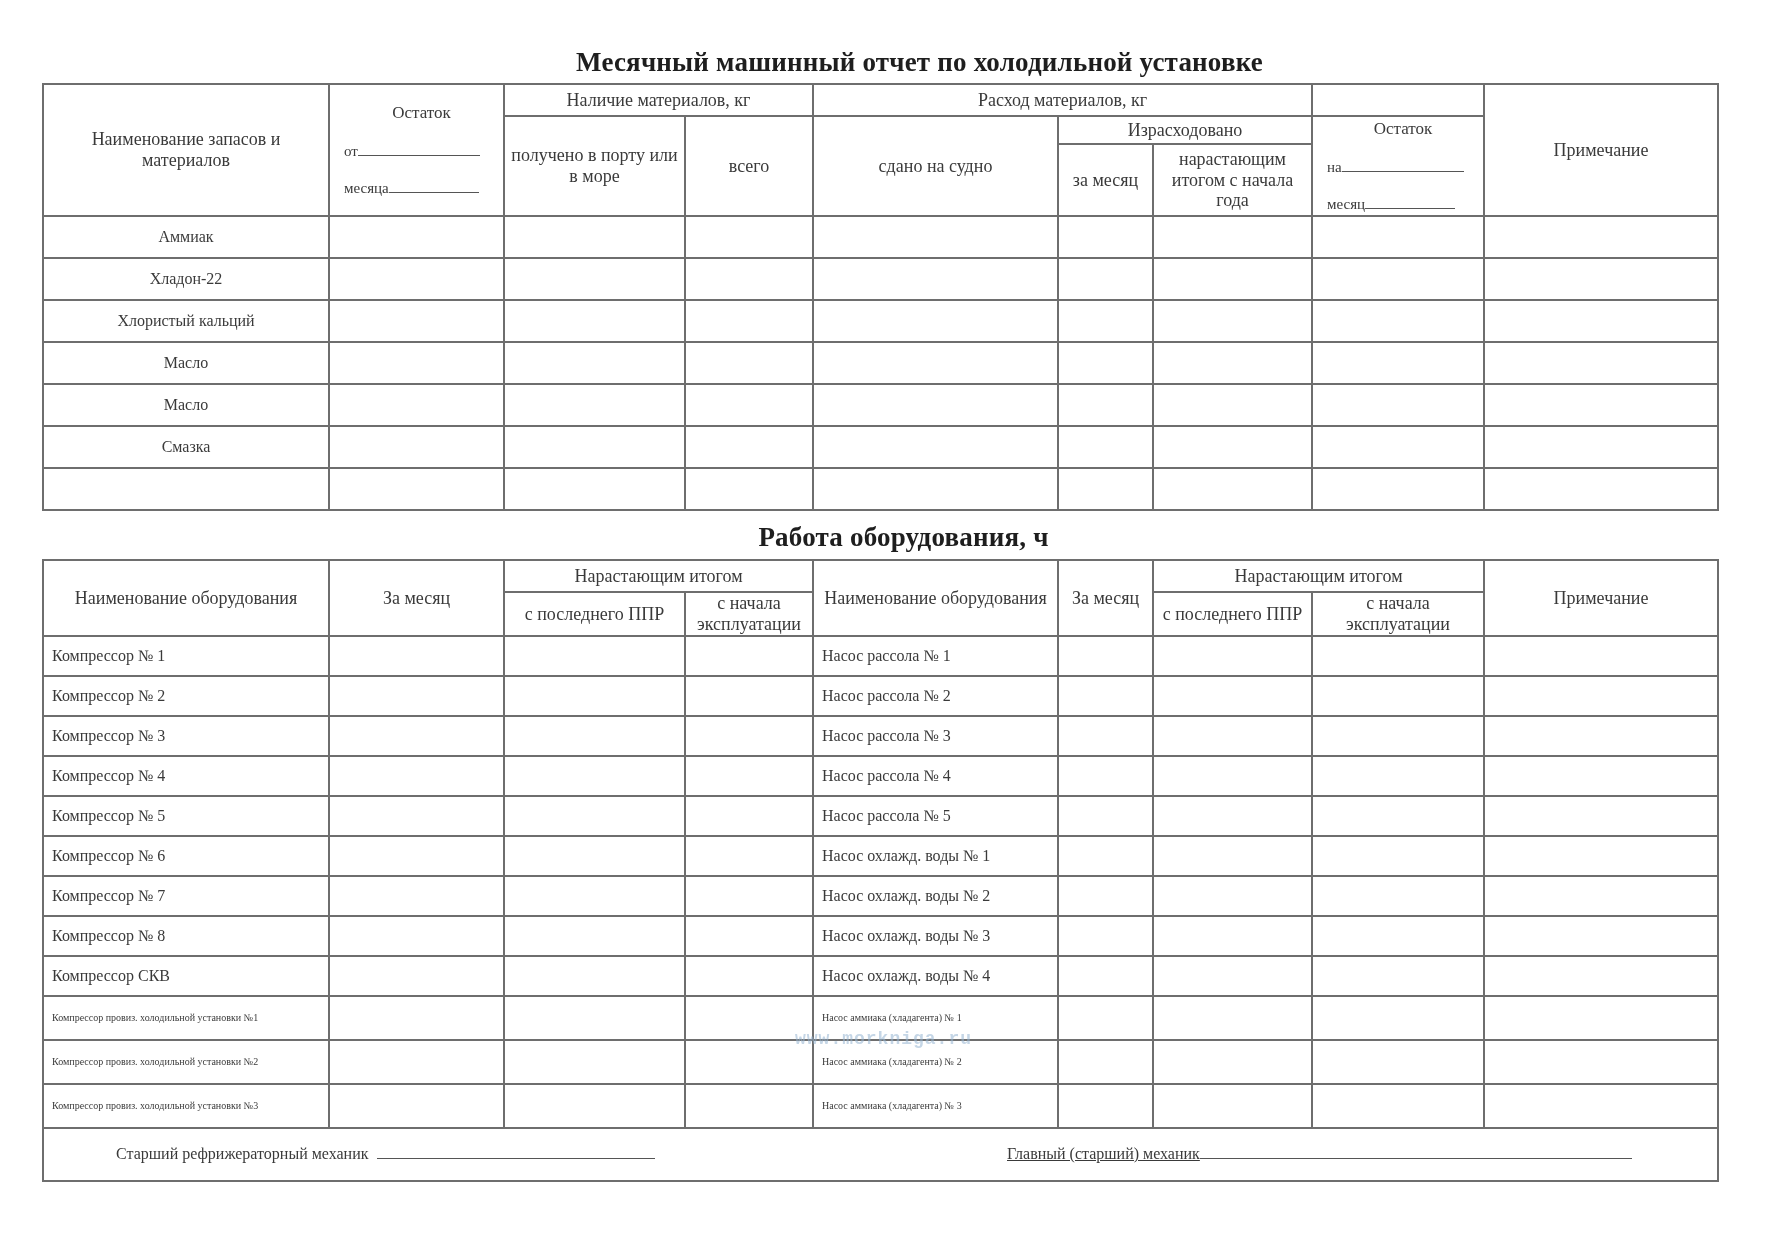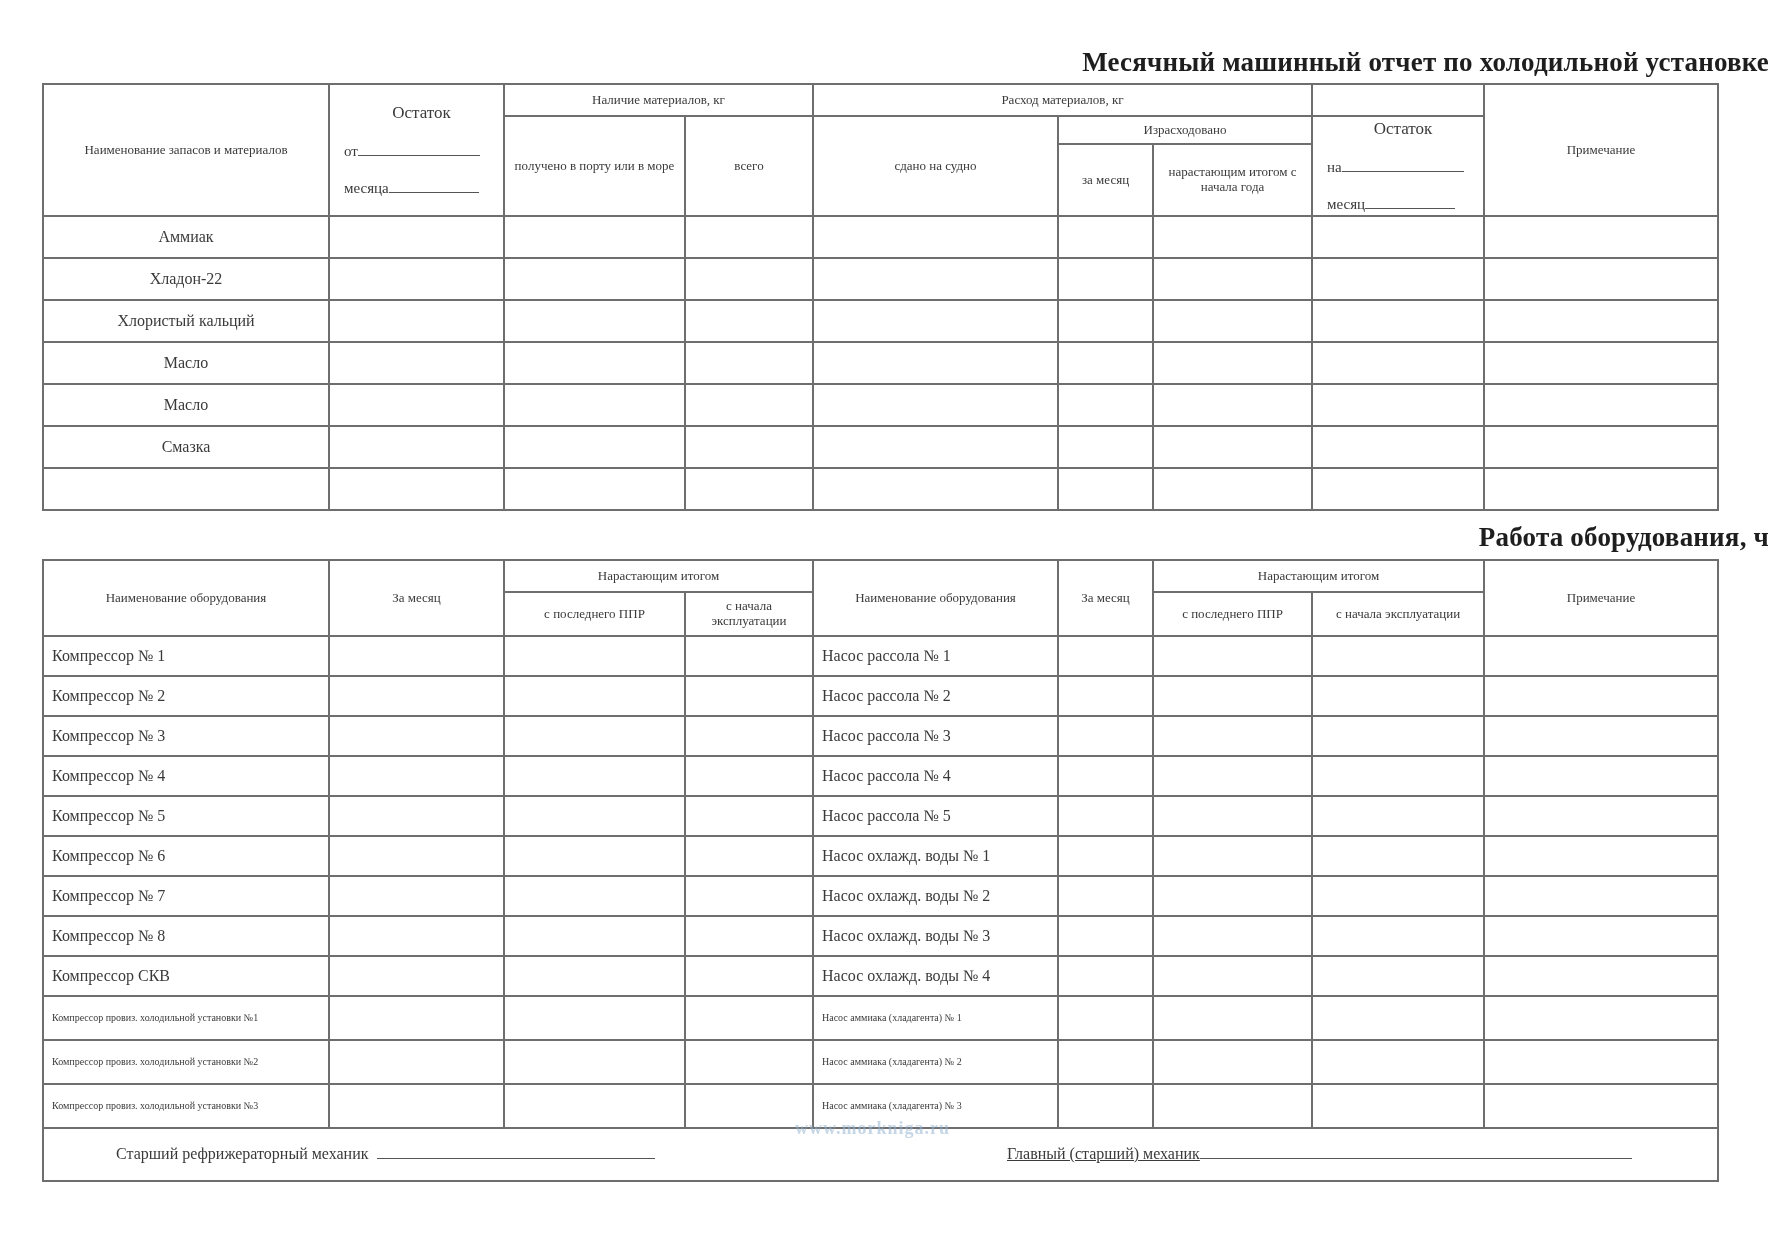--- a/index.html
+++ b/index.html
@@ -1,44 +1,44 @@
 <!DOCTYPE html>
 <html><head>
 <meta charset="utf-8">
 <style>
   html, body { margin: 0; padding: 0; background: #ffffff; }
   body { width: 1769px; height: 1249px; position: relative; overflow: hidden;
          font-family: "Liberation Serif", "DejaVu Serif", serif; color: #2b2b2b; }
-  .title { position: absolute; left: 0; width: 1769px; text-align: right;
+  .title { position: absolute; left: 0; width: 1769px; text-align: center;
            font-weight: bold; font-size: 27px; color: #1e1e1e; letter-spacing: 0.2px; }
   #title1 { top: 47px; padding-left: 70px; box-sizing: border-box; }
   #title2 { top: 522px; padding-left: 38px; box-sizing: border-box; }
   table { position: absolute; border-collapse: collapse; table-layout: fixed; }
   td { border: 2px solid #6e6e6e; padding: 0 4px; font-size: 16px; color: #3a3a3a;
        text-align: center; vertical-align: middle; line-height: 1.15; overflow: hidden; }
   #table1 { left: 42px; top: 83px; width: 1675px; }
   #table2 { left: 42px; top: 559px; width: 1675px; }
-  .h-sub { font-size: 13px; }
+  .h-sub { font-size: 18px; }
   .left { text-align: left; padding-left: 8px; }
   .blank-line { display: inline-block; border-bottom: 1.5px solid #555; height: 14px; vertical-align: baseline; }
   .ost { text-align: left; padding-left: 14px; }
   .ost .ttl { text-align: center; display: block; margin-bottom: 6px; font-size: 17px; }
   .ost .ln { display: block; font-size: 15px; margin-top: 18px; }
   tr.row1 td { height: 40px; }
   tr.row2 td { height: 38px; }
   tr.row2l td { height: 42px; font-size: 10px; line-height: 1.05; }
   .footer-cell { height: 51px; text-align: center; position: relative; }
   .sig { position: absolute; top: 15px; font-size: 16px; }
   .sig .blank-line { margin-left: 8px; }
   #sig1 { left: 72px; }
   #sig1 .blank-line { width: 278px; }
   #sig2 { left: 963px; text-decoration: underline; }
   #sig2 .blank-line { width: 432px; margin-left: 0; }
-  .watermark { position: absolute; left: 795px; top: 1118px; font-size: 18px; font-weight: bold;
-               color: rgba(150,180,210,0.55); letter-spacing: 1px; font-family: Liberation Serif, serif; }
+  .watermark { position: absolute; left: 795px; top: 1029px; font-size: 18px; font-weight: bold;
+               color: rgba(150,180,210,0.55); letter-spacing: 1px; font-family: Liberation Mono, monospace; }
 </style>
 </head>
 <body>
 
 <div class="title" id="title1">Месячный машинный отчет по холодильной установке</div>
 
 <table id="table1">
   <colgroup>
     <col style="width:286px">
       <col style="width:175px">

